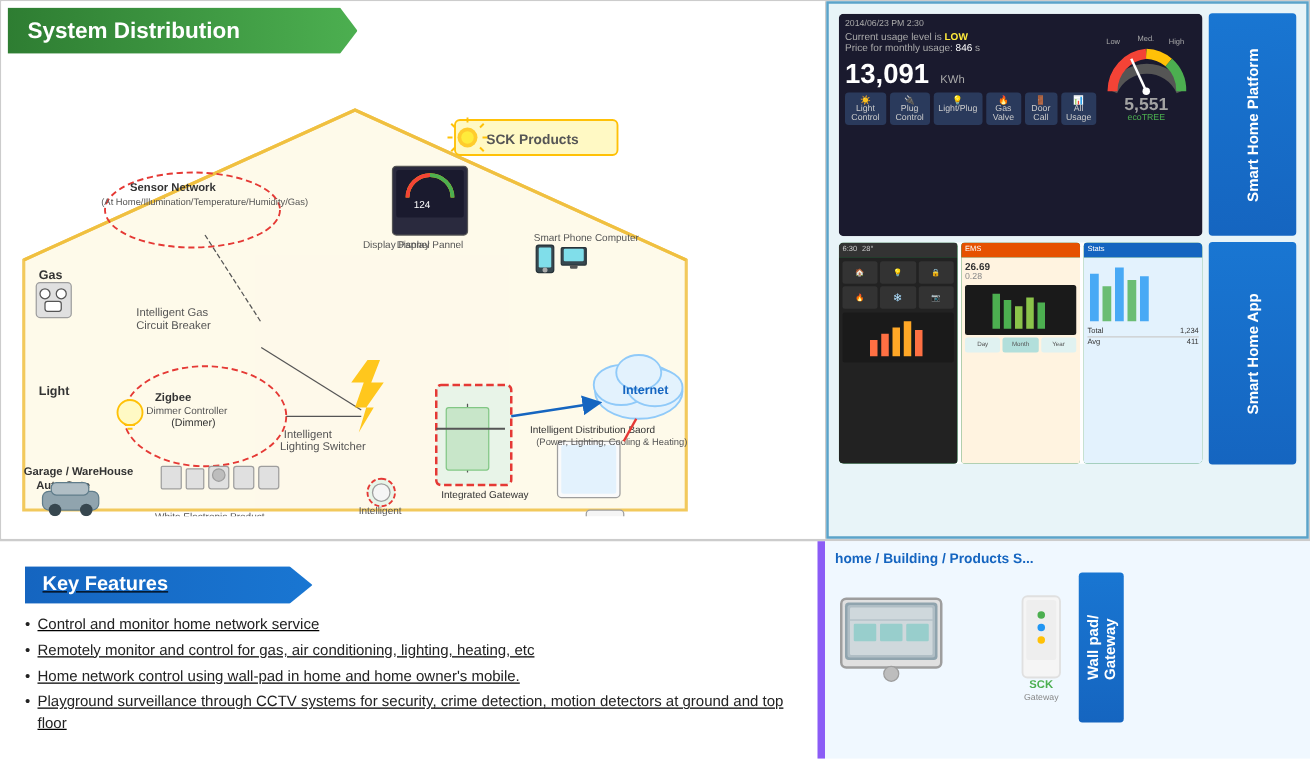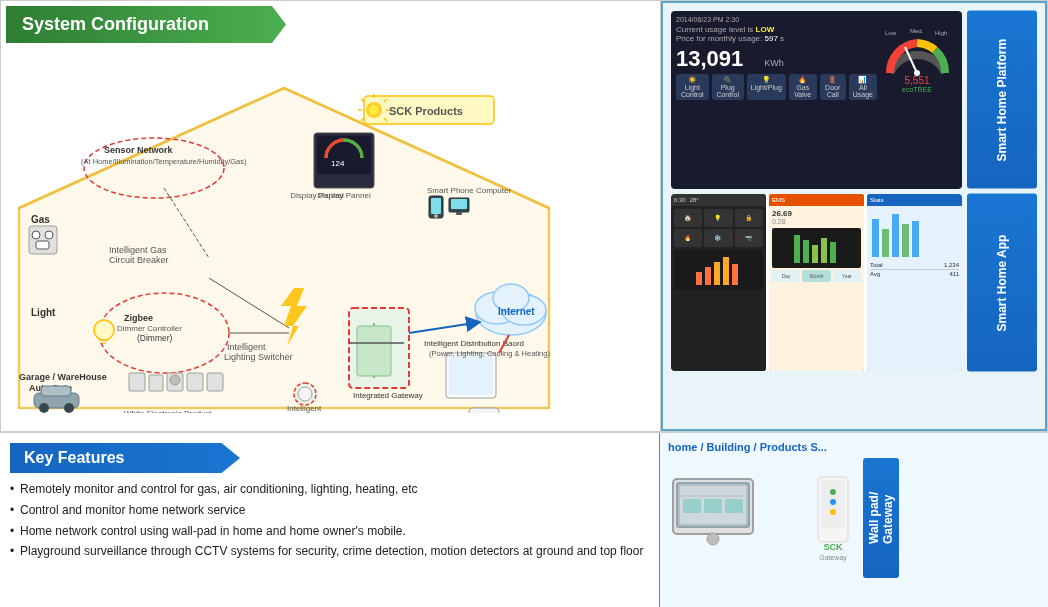--- a/index.html
+++ b/index.html
@@ -143,22 +143,23 @@
 
     
     .bottom-section {
       display: flex;
       border-top: 1px solid #ccc;
       height: 175px;
     }
 
     .bottom-left {
       flex: 0 0 660px;
-      padding: 10px;
-      border-right: 1px solid #8b5cf6;
+      padding: 20px;
+      border-right: 6px solid #8b5cf6;
+      text-decoration: underline;
     }
 
     .key-features-bar {
       background: linear-gradient(to right, #1565c0, #1976d2);
       color: #fff;
       font-size: 16px;
       font-weight: bold;
       padding: 6px 14px;
       margin-bottom: 8px;
       clip-path: polygon(0 0, 92% 0, 100% 50%, 92% 100%, 0 100%);
@@ -245,21 +246,21 @@
 
   </style>
 </head>
 <body>
 
 <div class="main-container">
 
   <div class="top-section">
 
     <div class="left-panel">
-      <div class="section-title-bar">System Configuration</div>
+      <div class="section-title-bar">System Distribution</div>
 
       
       <div class="diagram-wrapper">
         <svg class="house-bg" viewBox="0 0 550 335" xmlns="http://www.w3.org/2000/svg">
 
           <polygon points="275,10 540,130 540,330 10,330 10,130" fill="#fef9e7" stroke="#f0c040" stroke-width="2.5" opacity="0.85"></polygon>
 
           <polyline points="10,130 275,10 540,130" fill="none" stroke="#f0c040" stroke-width="2.5"></polyline>
 
           <rect x="355" y="18" width="130" height="28" rx="4" fill="#fff9c4" stroke="#ffc107" stroke-width="1.5"></rect>
@@ -395,22 +396,22 @@
 
       <div class="right-panel-content">
         <div class="screenshots-area">
 
           <div class="screenshot-row">
             <div style="width:100%; height:100%; background:#1a1a2e; padding:5px; color:#fff; font-family:Arial; position:relative;">
               <div style="font-size:7px; color:#aaa; margin-bottom:2px;">2014/06/23 PM 2:30</div>
               <div style="display:flex; justify-content:space-between; align-items:flex-start;">
                 <div style="flex:1;">
                   <div style="font-size:8px; color:#aaa;">Current usage level is <span style="color:#ffeb3b; font-weight:bold;">LOW</span></div>
-                  <div style="font-size:8px; color:#aaa; margin-bottom:3px;">Price for monthly usage: <span style="color:#fff;">597</span> s</div>
-                  <div style="display:flex; align-items:baseline; gap:21px;">
+                  <div style="font-size:8px; color:#aaa; margin-bottom:3px;">Price for monthly usage: <span style="color:#fff;">846</span> s</div>
+                  <div style="display:flex; align-items:baseline; gap:9px;">
                     <span style="font-size:22px; font-weight:bold; color:#fff;">13,091</span>
                     <span style="font-size:9px; color:#aaa;">KWh</span>
                   </div>
                   <div style="display:flex; gap:3px; margin-top:2px;">
                     <div style="background:#2a3a5c; border-radius:3px; padding:2px 4px; font-size:7px; color:#ccc; text-align:center;">☀️<br><span>Light Control</span></div>
                     <div style="background:#2a3a5c; border-radius:3px; padding:2px 4px; font-size:7px; color:#ccc; text-align:center;">🔌<br><span>Plug Control</span></div>
                     <div style="background:#2a3a5c; border-radius:3px; padding:2px 4px; font-size:7px; color:#ccc; text-align:center;">💡<br><span>Light/Plug</span></div>
                     <div style="background:#2a3a5c; border-radius:3px; padding:2px 4px; font-size:7px; color:#ccc; text-align:center;">🔥<br><span>Gas Valve</span></div>
                     <div style="background:#2a3a5c; border-radius:3px; padding:2px 4px; font-size:7px; color:#ccc; text-align:center;">🚪<br><span>Door Call</span></div>
                     <div style="background:#2a3a5c; border-radius:3px; padding:2px 4px; font-size:7px; color:#ccc; text-align:center;">📊<br><span>All Usage</span></div>
@@ -422,21 +423,21 @@
                     <text x="5" y="10" font-size="6" fill="#aaa">Low</text>
                     <text x="55" y="10" font-size="6" fill="#aaa">High</text>
                     <text x="30" y="8" font-size="6" fill="#aaa">Med.</text>
                     <path d="M10,48 A30,30 0 0,1 65,48" fill="none" stroke="#555" stroke-width="8"></path>
                     <path d="M10,48 A30,30 0 0,1 37,18" fill="none" stroke="#f44336" stroke-width="8"></path>
                     <path d="M37,18 A30,30 0 0,1 55,25" fill="none" stroke="#ffc107" stroke-width="8"></path>
                     <path d="M55,25 A30,30 0 0,1 65,48" fill="none" stroke="#4caf50" stroke-width="8"></path>
                     <line x1="37" y1="48" x2="25" y2="22" stroke="#fff" stroke-width="2"></line>
                     <circle cx="37" cy="48" r="3" fill="#fff"></circle>
                   </svg>
-                  <div style="font-size:10px; font-weight:normal; color:#ef4444; margin-top:-5px;">5,551</div>
+                  <div style="font-size:14px; font-weight:bold; color:#a3a3a3; margin-top:-5px;">5,551</div>
                   <div style="font-size:7px; color:#4caf50;">ecoTREE</div>
                 </div>
               </div>
             </div>
           </div>
 
           <div class="screenshot-row">
             <div class="app-screenshots">
 
               <div class="app-screen">
@@ -525,22 +526,22 @@
         </div>
       </div>
     </div>
   </div>
 
   <div class="bottom-section">
 
     <div class="bottom-left">
       <div class="key-features-bar">Key Features</div>
       <ul class="features-list">
+        <li>Control and monitor home network service</li>
         <li>Remotely monitor and control for gas, air conditioning, lighting, heating, etc</li>
-        <li>Control and monitor home network service</li>
         <li>Home network control using wall-pad in home and home owner's mobile.</li>
         <li>Playground surveillance through CCTV systems for security, crime detection, motion detectors at ground and top floor</li>
       </ul>
     </div>
 
     <div class="bottom-right">
       <div class="bottom-right-title">home / Building / Products S...</div>
       <div class="wall-pad-section">
         <div class="wall-pad-devices">
 

